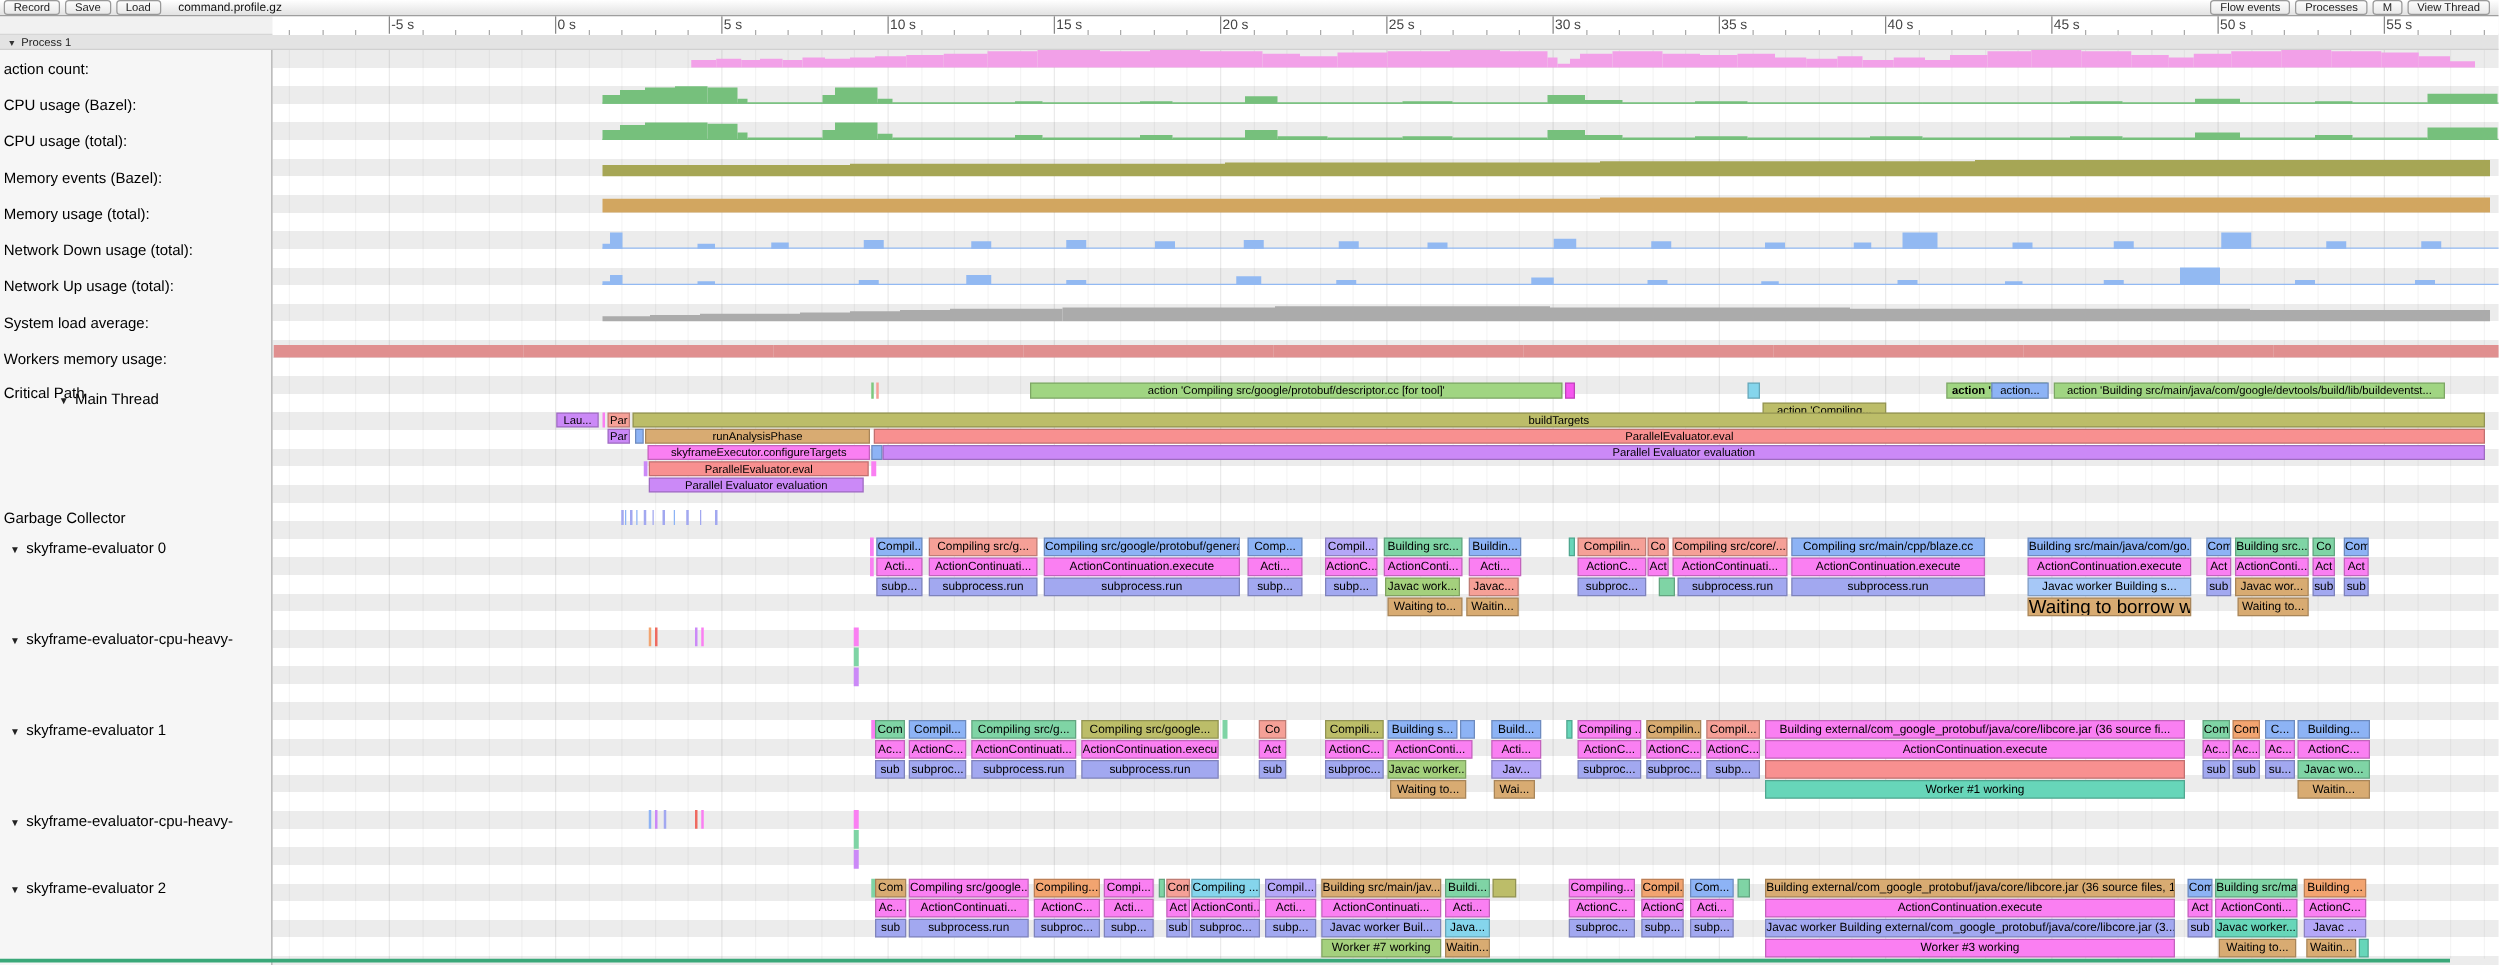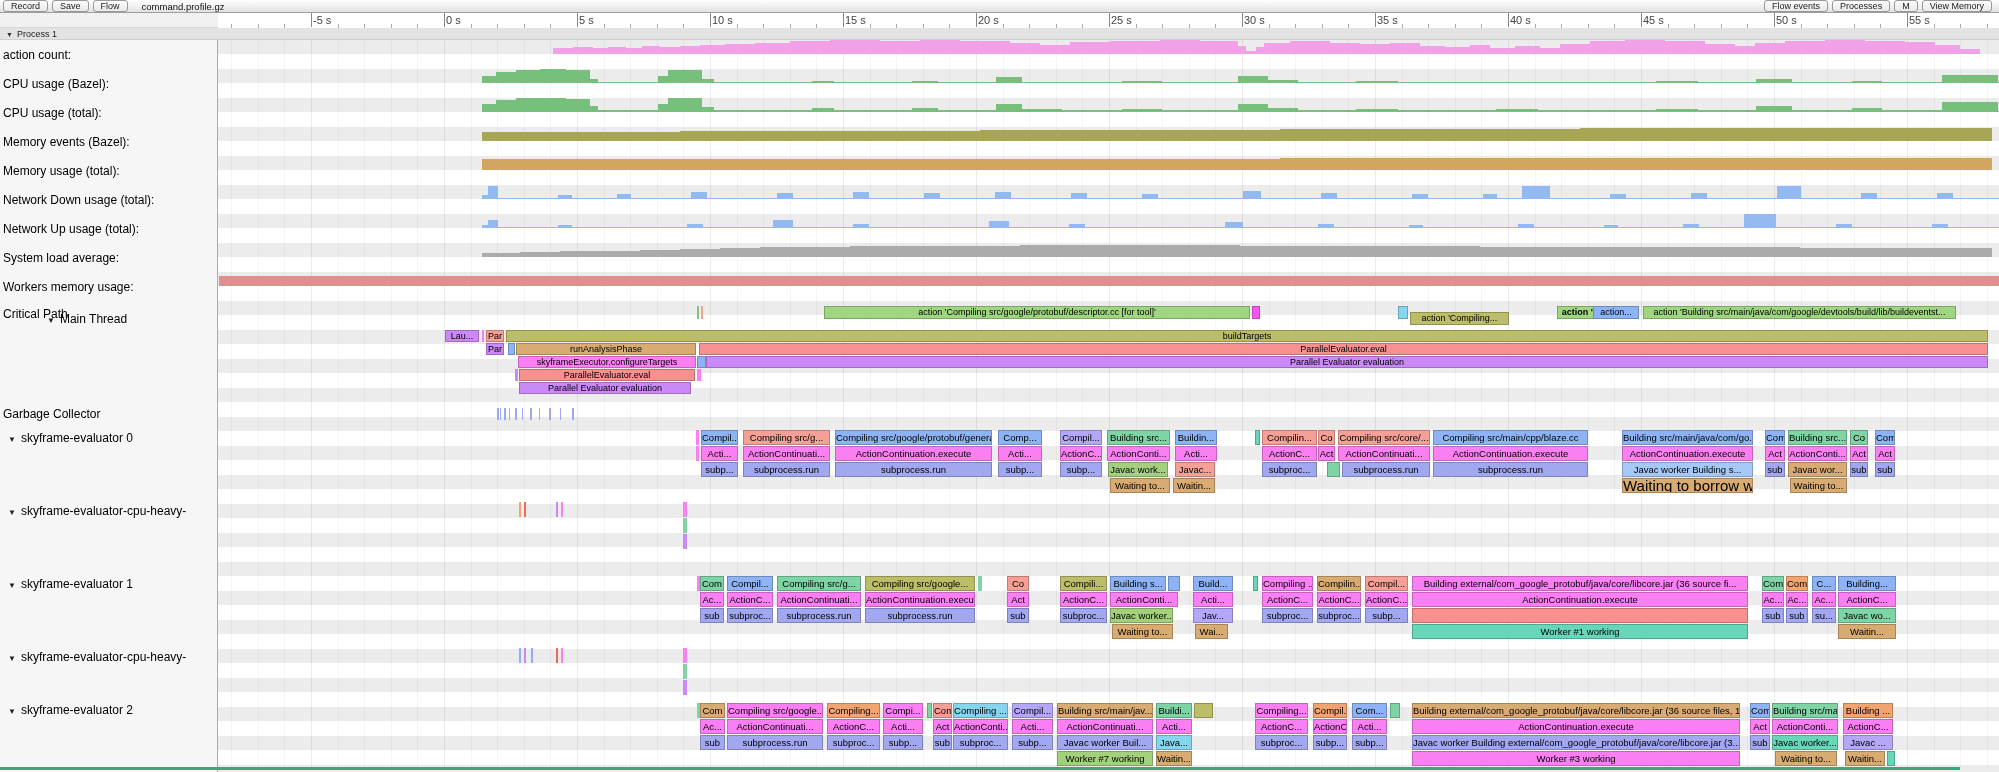--- a/index.html
+++ b/index.html
@@ -33,27 +33,27 @@
   .rowlabel{position:absolute;z-index:25;font-size:12px;color:#000;white-space:nowrap;}
   .rowlabel .tri{font-size:8px;margin-right:5px;color:#222;}
 </style>
 </head>
 <body>
 <div id="stage">
 
   <div id="toolbar">
     <button class="btn">Record</button>
     <button class="btn">Save</button>
-    <button class="btn">Flow</button>
+    <button class="btn">Load</button>
     <span id="profile-title">command.profile.gz</span>
     <span class="spacer"></span>
     <button class="btn">Flow events</button>
     <button class="btn">Processes</button>
     <button class="btn">M</button>
-    <button class="btn">View Memory</button>
+    <button class="btn">View Thread</button>
   </div>
 
   <div id="ruler">
       <div class="plot">
         <div class="rtick" style="left: 93px;"></div>
         <div class="rlabel" style="left: 95px;">-5 s</div>
         <div class="rtick" style="left: 226px;"></div>
         <div class="rlabel" style="left: 228px;">0 s</div>
         <div class="rtick" style="left: 359px;"></div>
         <div class="rlabel" style="left: 361px;">5 s</div>
@@ -418,21 +418,21 @@
     <div class="cbar" style="left: 1019px; top: 276.2px; width: 200px; height: 9.8px; background: rgb(224, 143, 143);"></div>
     <div class="cbar" style="left: 1219px; top: 276.06px; width: 200px; height: 9.94px; background: rgb(224, 143, 143);"></div>
     <div class="cbar" style="left: 1419px; top: 275.92px; width: 200px; height: 10.08px; background: rgb(224, 143, 143);"></div>
     <div class="cbar" style="left: 1619px; top: 275.64px; width: 200px; height: 10.36px; background: rgb(224, 143, 143);"></div>
     <div class="cbar" style="left: 1819px; top: 275.5px; width: 180px; height: 10.5px; background: rgb(224, 143, 143);"></div>
     <div class="slice" style="left: 697px; top: 306px; width: 2px; height: 13px; background: rgb(126, 200, 126); font-size: 9px; line-height: 11px; border: none;"></div>
     <div class="slice" style="left: 701px; top: 306px; width: 2px; height: 13px; background: rgb(245, 160, 151); font-size: 9px; line-height: 11px; border: none;"></div>
     <div class="slice" style="left: 824px; top: 306px; width: 426px; height: 13px; background: rgb(160, 213, 130); font-size: 9px; line-height: 11px;">action 'Compiling src/google/protobuf/descriptor.cc [for tool]'</div>
     <div class="slice" style="left: 1252px; top: 306px; width: 8px; height: 13px; background: rgb(245, 86, 239); font-size: 9px; line-height: 11px;"></div>
     <div class="slice" style="left: 1398px; top: 306px; width: 10px; height: 13px; background: rgb(133, 213, 236); font-size: 9px; line-height: 11px;"></div>
-    <div class="slice" style="left: 1410px; top: 312px; width: 99px; height: 13px; background: rgb(188, 189, 105); font-size: 9px; line-height: 11px;">action 'Compiling...</div>
+    <div class="slice" style="left: 1410px; top: 322px; width: 99px; height: 13px; background: rgb(188, 189, 105); font-size: 9px; line-height: 11px;">action 'Compiling...</div>
     <div class="slice" style="left: 1557px; top: 306px; width: 81px; height: 13px; background: rgb(160, 213, 130); font-size: 9px; line-height: 11px; font-weight: bold;">action 'Compili...</div>
     <div class="slice" style="left: 1593px; top: 306px; width: 46px; height: 13px; background: rgb(141, 179, 245); font-size: 9px; line-height: 11px;">action...</div>
     <div class="slice" style="left: 1643px; top: 306px; width: 313px; height: 13px; background: rgb(160, 213, 130); font-size: 9px; line-height: 11px;">action 'Building src/main/java/com/google/devtools/build/lib/buildeventst...</div>
     <div class="slice" style="left: 445px; top: 330px; width: 34px; height: 12px; background: rgb(203, 137, 247); font-size: 9px; line-height: 10px;">Lau...</div>
     <div class="slice" style="left: 482px; top: 330px; width: 2px; height: 12px; background: rgb(250, 127, 242); font-size: 9px; line-height: 10px; border: none;"></div>
     <div class="slice" style="left: 486px; top: 330px; width: 18px; height: 12px; background: rgb(245, 160, 151); font-size: 9px; line-height: 10px;">Par</div>
     <div class="slice" style="left: 506px; top: 330px; width: 1482px; height: 12px; background: rgb(188, 189, 105); font-size: 9px; line-height: 10px;">buildTargets</div>
     <div class="slice" style="left: 486px; top: 343px; width: 18px; height: 12px; background: rgb(203, 137, 247); font-size: 9px; line-height: 10px;">Par</div>
     <div class="slice" style="left: 508px; top: 343px; width: 7px; height: 12px; background: rgb(141, 179, 245); font-size: 9px; line-height: 10px;"></div>
     <div class="slice" style="left: 516px; top: 343px; width: 180px; height: 12px; background: rgb(216, 171, 114); font-size: 9px; line-height: 10px;">runAnalysisPhase</div>

